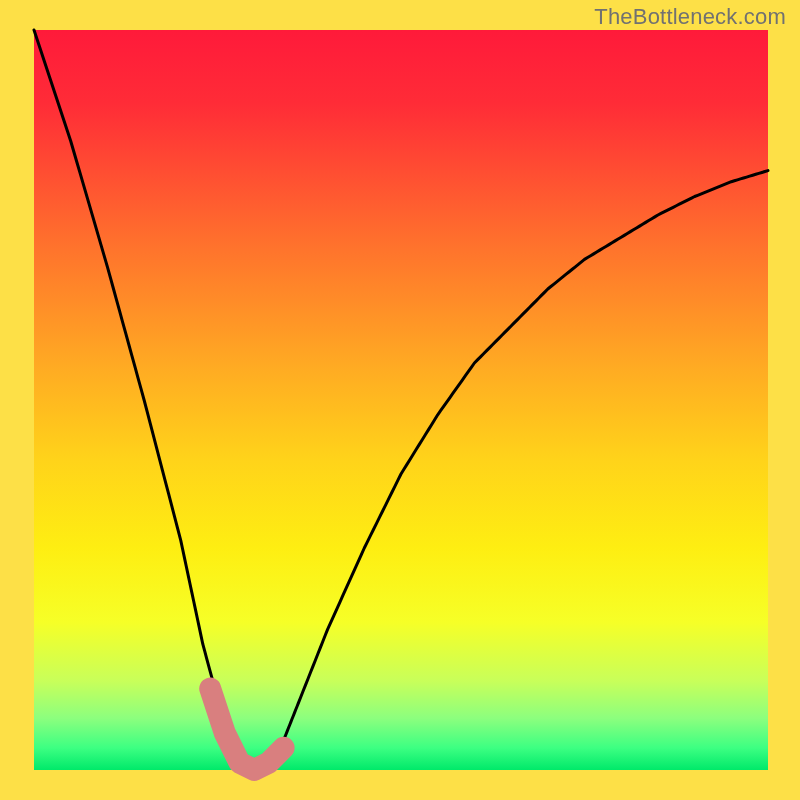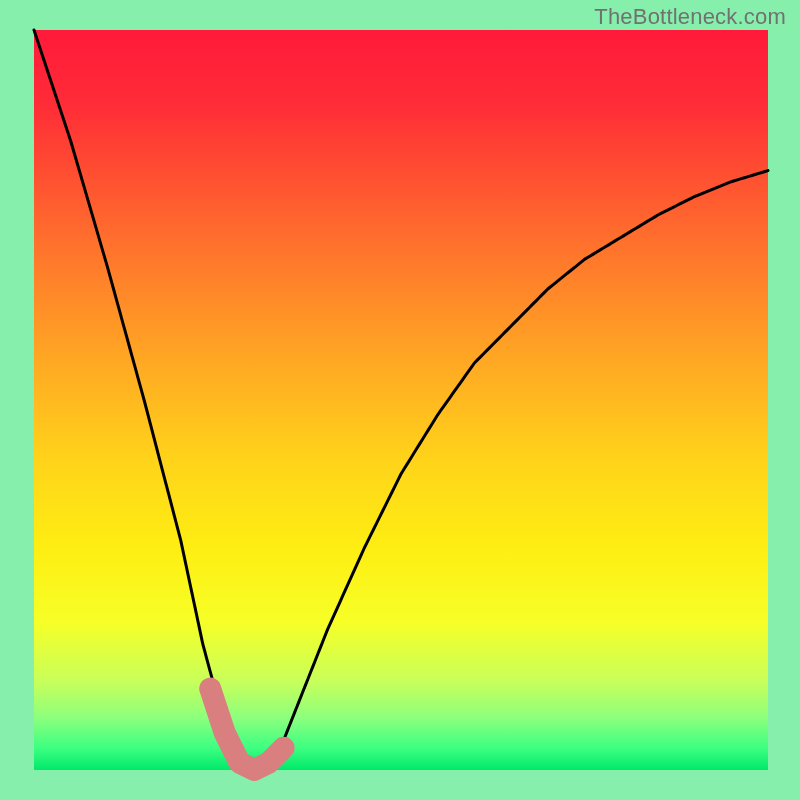--- a/index.html
+++ b/index.html
@@ -7,21 +7,21 @@
     padding: 0;
     width: 800px;
     height: 800px;
     background: #000;
     overflow: hidden;
   }
   .container {
     position: relative;
     width: 800px;
     height: 800px;
-    background: #86efac;
+    background: #fde047;
   }
   .watermark {
     position: absolute;
     top: 4px;
     right: 14px;
     color: #717171;
     font-family: Arial, Helvetica, sans-serif;
     font-size: 22px;
     font-weight: 500;
     letter-spacing: 0.2px;

